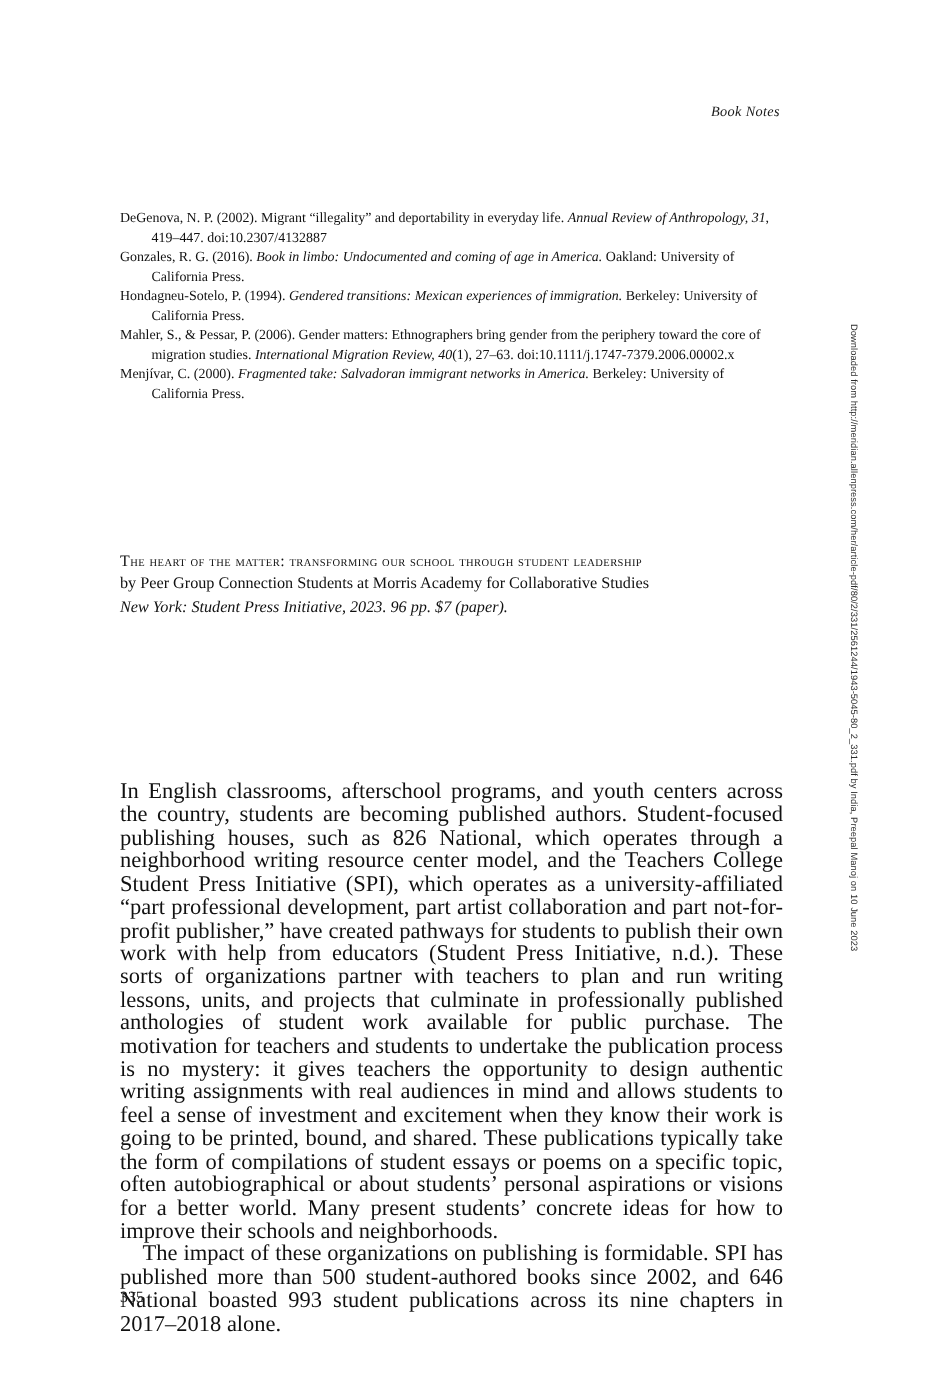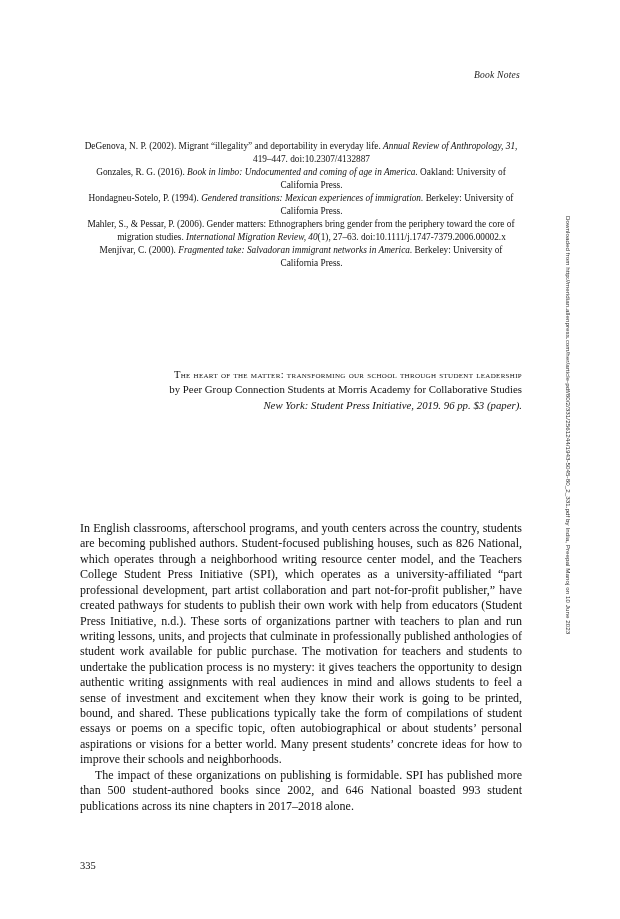--- a/index.html
+++ b/index.html
@@ -44,37 +44,36 @@
     left: 80px;
     top: 112px;
     width: 442px;
   }
   .reference-item {
     font-size: 9.3px;
     line-height: 13.05px;
     text-indent: -21px;
     padding-left: 21px;
     margin: 0 0 0 0;
-    text-align: center;
+    text-align: left;
     color: #111111;
   }
   .reference-item i {
     font-style: italic;
   }
 
   
   .notices {
     position: absolute;
     left: 80px;
     top: 339px;
     width: 442px;
   }
   .notice-block {
     margin-bottom: 0;
-    text-align: right;
   }
   .notice-title {
     font-size: 10.6px;
     line-height: 15.4px;
     font-variant: small-caps;
     text-transform: lowercase;
     letter-spacing: 0.3px;
     color: #111111;
   }
   .notice-title::first-letter {
@@ -96,21 +95,21 @@
   }
 
   
   .body-copy {
     position: absolute;
     left: 80px;
     top: 493px;
     width: 442px;
   }
   .body-par {
-    font-size: 12px;
+    font-size: 15px;
     line-height: 15.42px;
     text-align: justify;
     margin: 0;
     color: #111111;
     hyphens: manual;
   }
   .body-par.indented {
     text-indent: 15px;
   }
 
@@ -153,21 +152,21 @@
     <p class="reference-item">Hondagneu-Sotelo, P. (1994). <i>Gendered transitions: Mexican experiences of immigration.</i> Berkeley: University of California Press.</p>
     <p class="reference-item">Mahler, S., &amp; Pessar, P. (2006). Gender matters: Ethnographers bring gender from the periphery toward the core of migration studies. <i>International Migration Review, 40</i>(1), 27–63. doi:10.1111/j.1747-7379.2006.00002.x</p>
     <p class="reference-item">Menjívar, C. (2000). <i>Fragmented take: Salvadoran immigrant networks in America.</i> Berkeley: University of California Press.</p>
   </div>
 
   <div class="notices">
 
     <div class="notice-block">
       <div class="notice-title">The Heart of the Matter: Transforming Our School Through Student Leadership</div>
       <div class="notice-author">by Peer Group Connection Students at Morris Academy for Collaborative Studies</div>
-      <div class="notice-pub">New York: Student Press Initiative, 2019. 96 pp. $3 (paper).</div>
+      <div class="notice-pub">New York: Student Press Initiative, 2023. 96 pp. $7 (paper).</div>
     </div>
 
     <div class="notice-gap"></div>
 
 
   </div>
 
   <div class="body-copy">
     <p class="body-par">In English classrooms, afterschool programs, and youth centers across the country, students are becoming published authors. Student-focused publishing houses, such as 826 National, which operates through a neighborhood writing resource center model, and the Teachers College Student Press Initiative (SPI), which operates as a university-affiliated “part professional development, part artist collaboration and part not-for-profit publisher,” have created pathways for students to publish their own work with help from educators (Student Press Initiative, n.d.). These sorts of organizations partner with teachers to plan and run writing lessons, units, and projects that culminate in professionally published anthologies of student work available for public purchase. The motivation for teachers and students to undertake the publication process is no mystery: it gives teachers the opportunity to design authentic writing assignments with real audiences in mind and allows students to feel a sense of investment and excitement when they know their work is going to be printed, bound, and shared. These publications typically take the form of compilations of student essays or poems on a specific topic, often autobiographical or about students’ personal aspirations or visions for a better world. Many present students’ concrete ideas for how to improve their schools and neighborhoods.</p>
     <p class="body-par indented">The impact of these organizations on publishing is formidable. SPI has published more than 500 student-authored books since 2002, and 646 National boasted 993 student publications across its nine chapters in 2017–2018 alone.</p>

